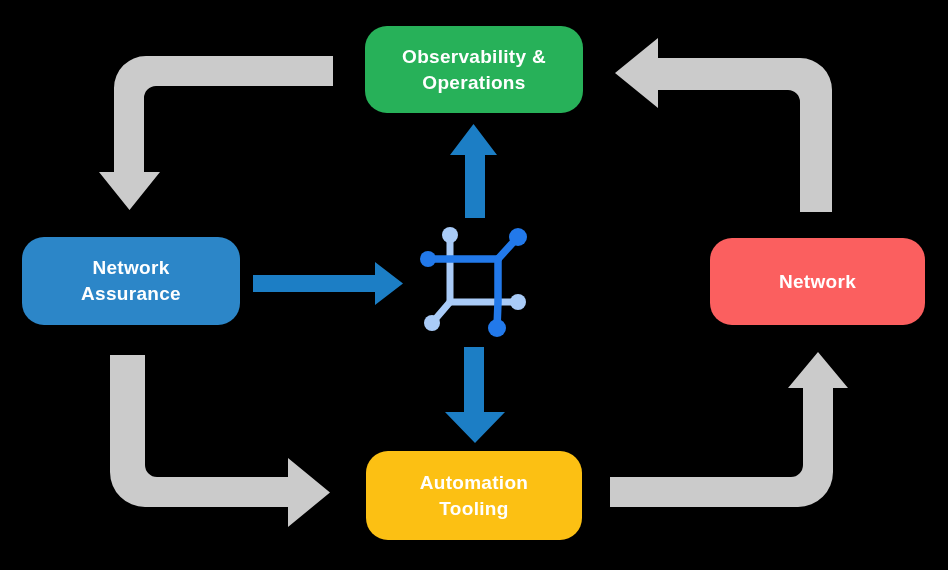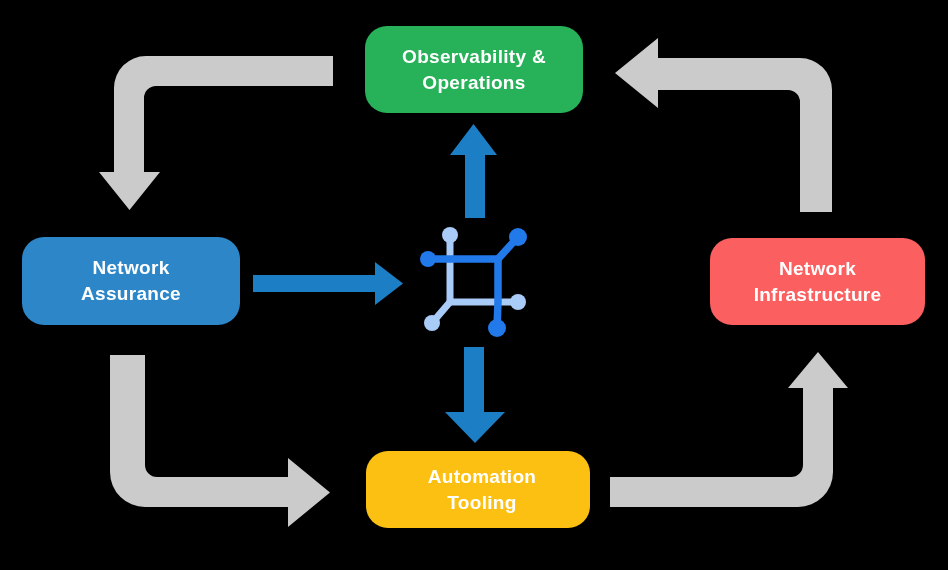--- a/index.html
+++ b/index.html
@@ -32,21 +32,21 @@
     text-align: center;
     color: #ffffff;
     font-size: 19px;
     font-weight: 600;
     line-height: 26px;
     letter-spacing: 0.3px;
   }
   .node-observability { left: 365px; top: 26px;  width: 218px; height: 87px; background: #27B159; }
   .node-operations    { left: 22px;  top: 237px; width: 218px; height: 88px; background: #2C86C8; }
   .node-infrastructure{ left: 710px; top: 238px; width: 215px; height: 87px; background: #FB5F5F; }
-  .node-automation    { left: 366px; top: 451px; width: 216px; height: 77px; background: #FCC013; padding-left: 8px; }
+  .node-automation    { left: 366px; top: 451px; width: 216px; height: 89px; background: #FCC013; }
 </style>
 </head>
 <body>
 
 <div class="stage">
 
   <svg class="arrow-layer" viewBox="0 0 948 570" xmlns="http://www.w3.org/2000/svg">
 
     <path d="M333 56 H146 A32 32 0 0 0 114 88 V172 H99 L129.5 210 L160 172 H144 V98 A12 12 0 0 1 156 86 H333 Z" fill="#CBCBCB"></path>
     <path d="M615 73 L658 38 V58 H800 A32 32 0 0 1 832 90 V212 H800 V102 A12 12 0 0 0 788 90 H658 V108 Z" fill="#CBCBCB"></path>
@@ -87,21 +87,20 @@
     <span>Operations</span>
   </div>
 
   <div class="node node-operations">
     <span>Network</span>
     <span>Assurance</span>
   </div>
 
   <div class="node node-infrastructure">
     <span>Network</span>
-    <span>Infrastructure</span>
   </div>
 
   <div class="node node-automation">
     <span>Automation</span>
     <span>Tooling</span>
   </div>
 
 </div>
 
 </body></html>

